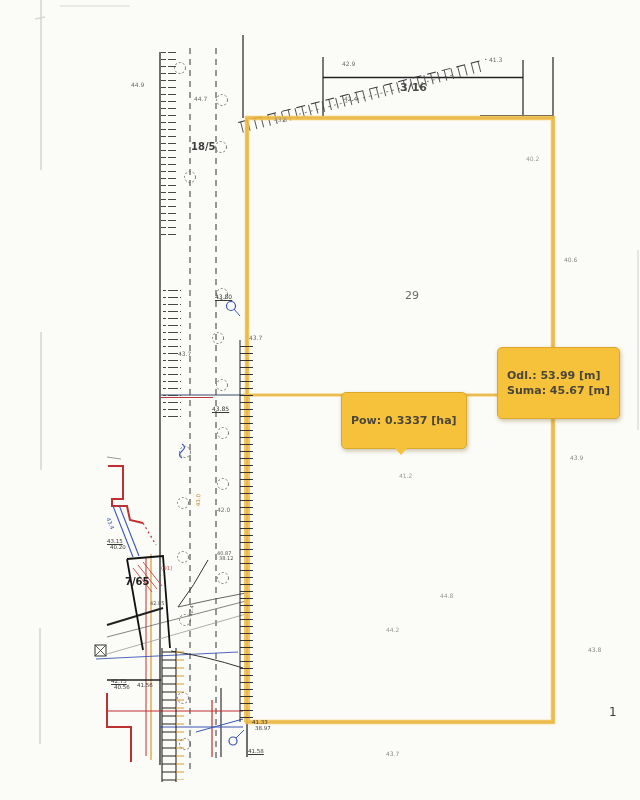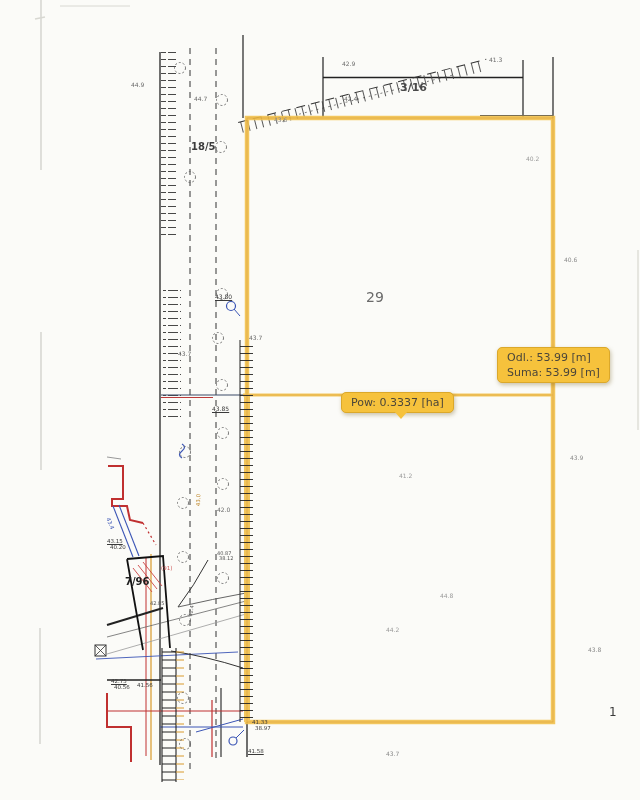--- a/index.html
+++ b/index.html
@@ -7,21 +7,21 @@
   .stage{position:relative;width:640px;height:800px;background:#fbfbf8;overflow:hidden;
          font-family:"DejaVu Sans","Liberation Sans",sans-serif;}
   svg{position:absolute;left:0;top:0;}
   #label-layer{position:absolute;left:0;top:0;width:640px;height:800px;pointer-events:none;}
   #label-layer span{position:absolute;white-space:nowrap;line-height:1;transform-origin:left top;}
   #label-layer span.u{text-decoration:underline;}
   #label-layer span.b{font-weight:bold;}
   #label-layer span.i{}
   .tooltip{position:absolute;background:var(--tt-bg,#F6C23C);border:1px solid var(--tt-br,#DBA82A);
            border-radius:5px;color:var(--tt-tx,#4B463A);font-size:11px;line-height:15px;
-           padding:2px 9px;box-shadow:1px 2px 4px rgba(110,85,20,0.35);white-space:nowrap;}
+           padding:20px 9px;box-shadow:1px 2px 4px rgba(110,85,20,0.35);white-space:nowrap;font-weight:bold;}
   .tooltip-distance{left:497px;top:347px;}
   .tooltip-area{left:341px;top:392px;}
   .tooltip-area .ptr{position:absolute;left:52px;bottom:-7px;width:0;height:0;
         border-left:7px solid transparent;border-right:7px solid transparent;
         border-top:8px solid var(--tt-bg,#F6C23C);}
 </style>
 </head>
 <body>
 
 <div class="stage">
@@ -161,54 +161,54 @@
       <span style="left: 131px; top: 82px; font-size: 6px; color: rgb(107, 107, 107);">44.9</span>
       <span style="left: 194px; top: 96px; font-size: 6px; color: rgb(107, 107, 107);">44.7</span>
       <span class="b i" style="left: 191px; top: 142px; font-size: 10px; color: rgb(60, 60, 60);">18/5</span>
       <span class="b i" style="left: 400px; top: 82px; font-size: 11px; color: rgb(74, 74, 74);">3/16</span>
       <span style="left: 342px; top: 61px; font-size: 6px; color: rgb(107, 107, 107);">42.9</span>
       <span style="left: 489px; top: 57px; font-size: 6px; color: rgb(107, 107, 107);">41.3</span>
       <span style="left: 344px; top: 96px; font-size: 6px; color: rgb(107, 107, 107);">42.4</span>
       <span style="left: 274px; top: 117px; font-size: 6px; color: rgb(138, 138, 138);">43.6</span>
       <span style="left: 526px; top: 156px; font-size: 6px; color: rgb(154, 154, 154);">40.2</span>
       <span style="left: 564px; top: 257px; font-size: 6px; color: rgb(138, 138, 138);">40.6</span>
-      <span style="left: 366px; top: 290px; font-size: 14px; color: rgb(106, 106, 106); text-align: center;">29</span>
+      <span style="left: 405px; top: 290px; font-size: 11px; color: rgb(106, 106, 106); text-align: center;">29</span>
       <span class="u" style="left: 215px; top: 294px; font-size: 6px; color: rgb(58, 58, 58);">43.80</span>
       <span style="left: 249px; top: 335px; font-size: 6px; color: rgb(107, 107, 107);">43.7</span>
       <span style="left: 178px; top: 351px; font-size: 6px; color: rgb(107, 107, 107);">43.7</span>
       <span class="u" style="left: 212px; top: 406px; font-size: 6px; color: rgb(58, 58, 58);">43.85</span>
       <span style="left: 570px; top: 455px; font-size: 6px; color: rgb(138, 138, 138);">43.9</span>
       <span style="left: 399px; top: 473px; font-size: 6px; color: rgb(154, 154, 154);">41.2</span>
       <span style="left: 217px; top: 507px; font-size: 6px; color: rgb(107, 107, 107);">42.0</span>
       <span style="left: 110px; top: 517px; font-size: 5.5px; color: rgb(59, 85, 181); transform: rotate(68deg);">43.4</span>
       <span style="left: 196px; top: 506px; font-size: 5.5px; color: rgb(192, 138, 48); transform: rotate(-88deg);">43.0</span>
       <span class="u" style="left: 107px; top: 539px; font-size: 5.5px; color: rgb(58, 58, 58);">43.15</span>
       <span style="left: 110px; top: 545px; font-size: 5.5px; color: rgb(58, 58, 58);">40.20</span>
       <span style="left: 217px; top: 551px; font-size: 5px; color: rgb(85, 85, 85);">40.87</span>
       <span style="left: 219px; top: 556px; font-size: 5px; color: rgb(85, 85, 85);">38.12</span>
-      <span class="b i" style="left: 125px; top: 577px; font-size: 10px; color: rgb(30, 30, 30);">7/96</span>
+      <span class="b i" style="left: 125px; top: 577px; font-size: 10px; color: rgb(30, 30, 30);">7/65</span>
       <span style="left: 161px; top: 566px; font-size: 5.5px; color: rgb(204, 85, 85);">(91)</span>
       <span style="left: 150px; top: 601px; font-size: 5px; color: rgb(85, 85, 85);">42.85</span>
       <span style="left: 188px; top: 616px; font-size: 5px; color: rgb(85, 85, 85); transform: rotate(-80deg);">42.4</span>
       <span style="left: 440px; top: 593px; font-size: 6px; color: rgb(154, 154, 154);">44.8</span>
       <span style="left: 386px; top: 627px; font-size: 6px; color: rgb(154, 154, 154);">44.2</span>
       <span class="u" style="left: 111px; top: 679px; font-size: 5.5px; color: rgb(58, 58, 58);">42.75</span>
       <span style="left: 114px; top: 685px; font-size: 5.5px; color: rgb(58, 58, 58);">40.56</span>
       <span style="left: 137px; top: 683px; font-size: 5.5px; color: rgb(58, 58, 58);">41.56</span>
       <span style="left: 252px; top: 720px; font-size: 5.5px; color: rgb(58, 58, 58);">41.33</span>
       <span style="left: 255px; top: 726px; font-size: 5.5px; color: rgb(58, 58, 58);">38.97</span>
       <span class="u" style="left: 248px; top: 749px; font-size: 5.5px; color: rgb(58, 58, 58);">41.58</span>
       <span style="left: 386px; top: 751px; font-size: 6px; color: rgb(138, 138, 138);">43.7</span>
       <span style="left: 588px; top: 647px; font-size: 6px; color: rgb(138, 138, 138);">43.8</span>
       <span style="left: 609px; top: 706px; font-size: 12px; color: rgb(58, 58, 58);">1</span>
     </div>
 
   <div class="tooltip tooltip-distance">
     <div>Odl.: 53.99 [m]</div>
-    <div>Suma: 53.99 [m]</div>
+    <div>Suma: 45.67 [m]</div>
   </div>
 
   <div class="tooltip tooltip-area">
     <span>Pow: 0.3337 [ha]</span>
     <span class="ptr"></span>
   </div>
 
 </div>
 
 </body></html>

